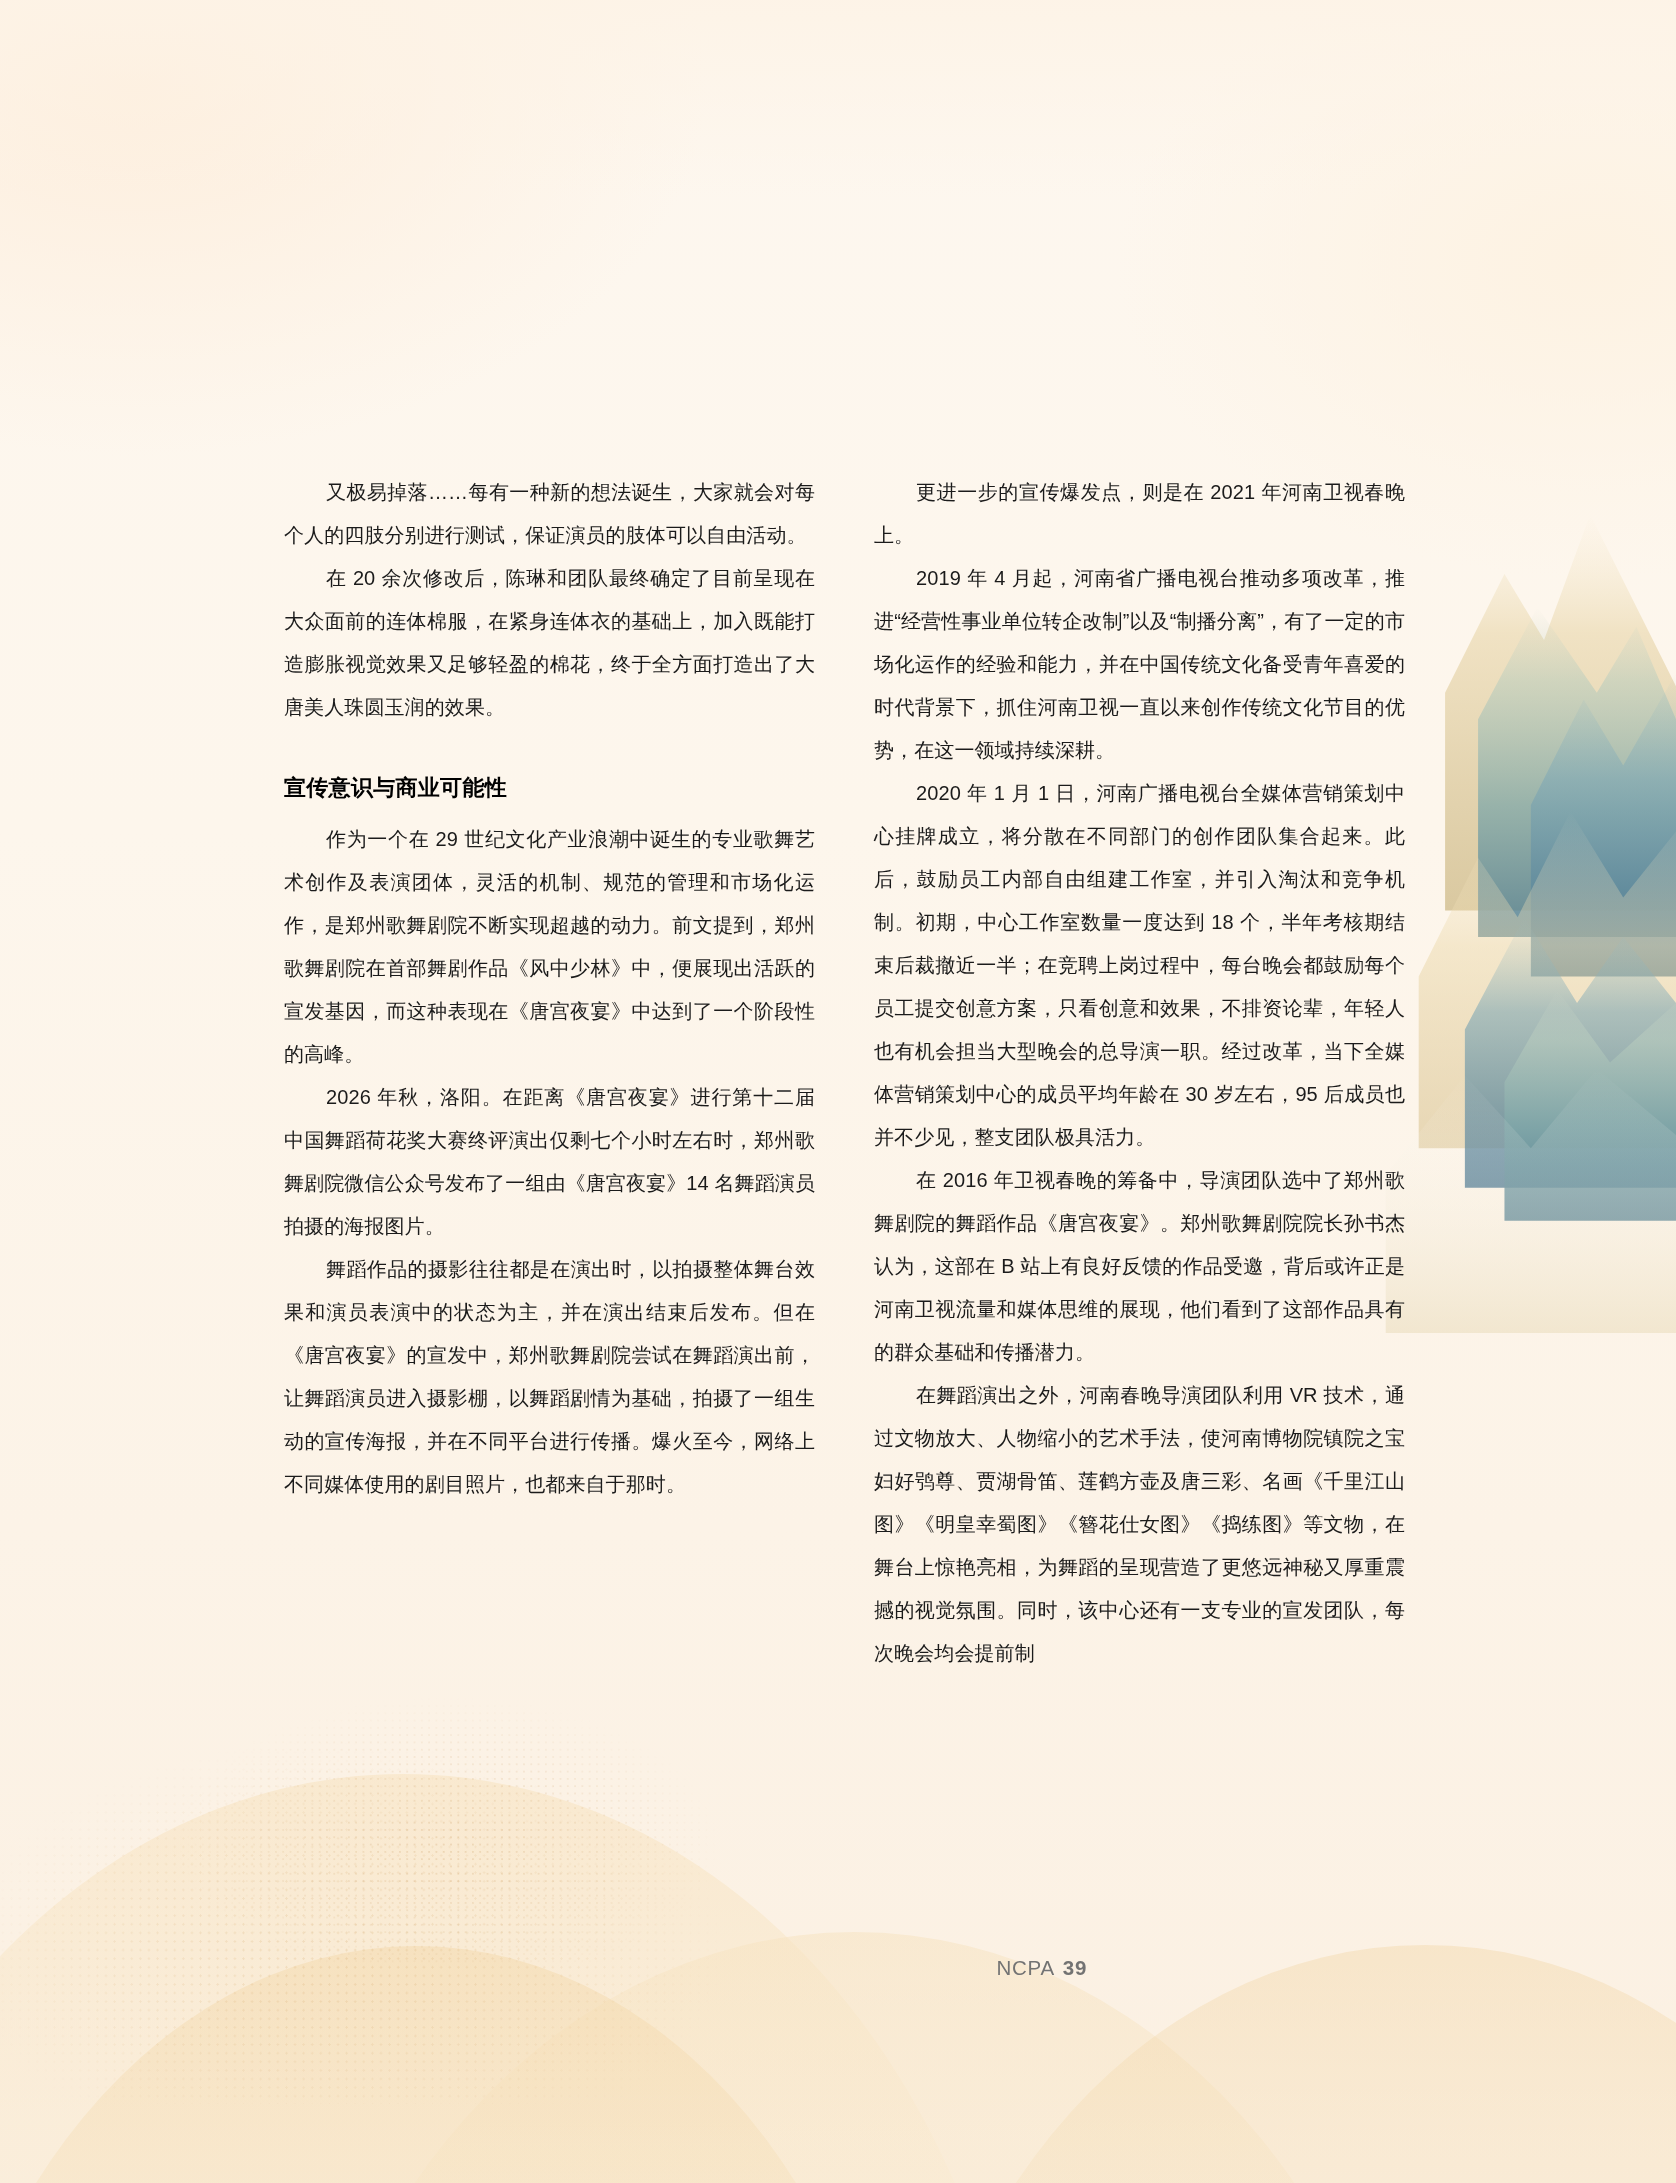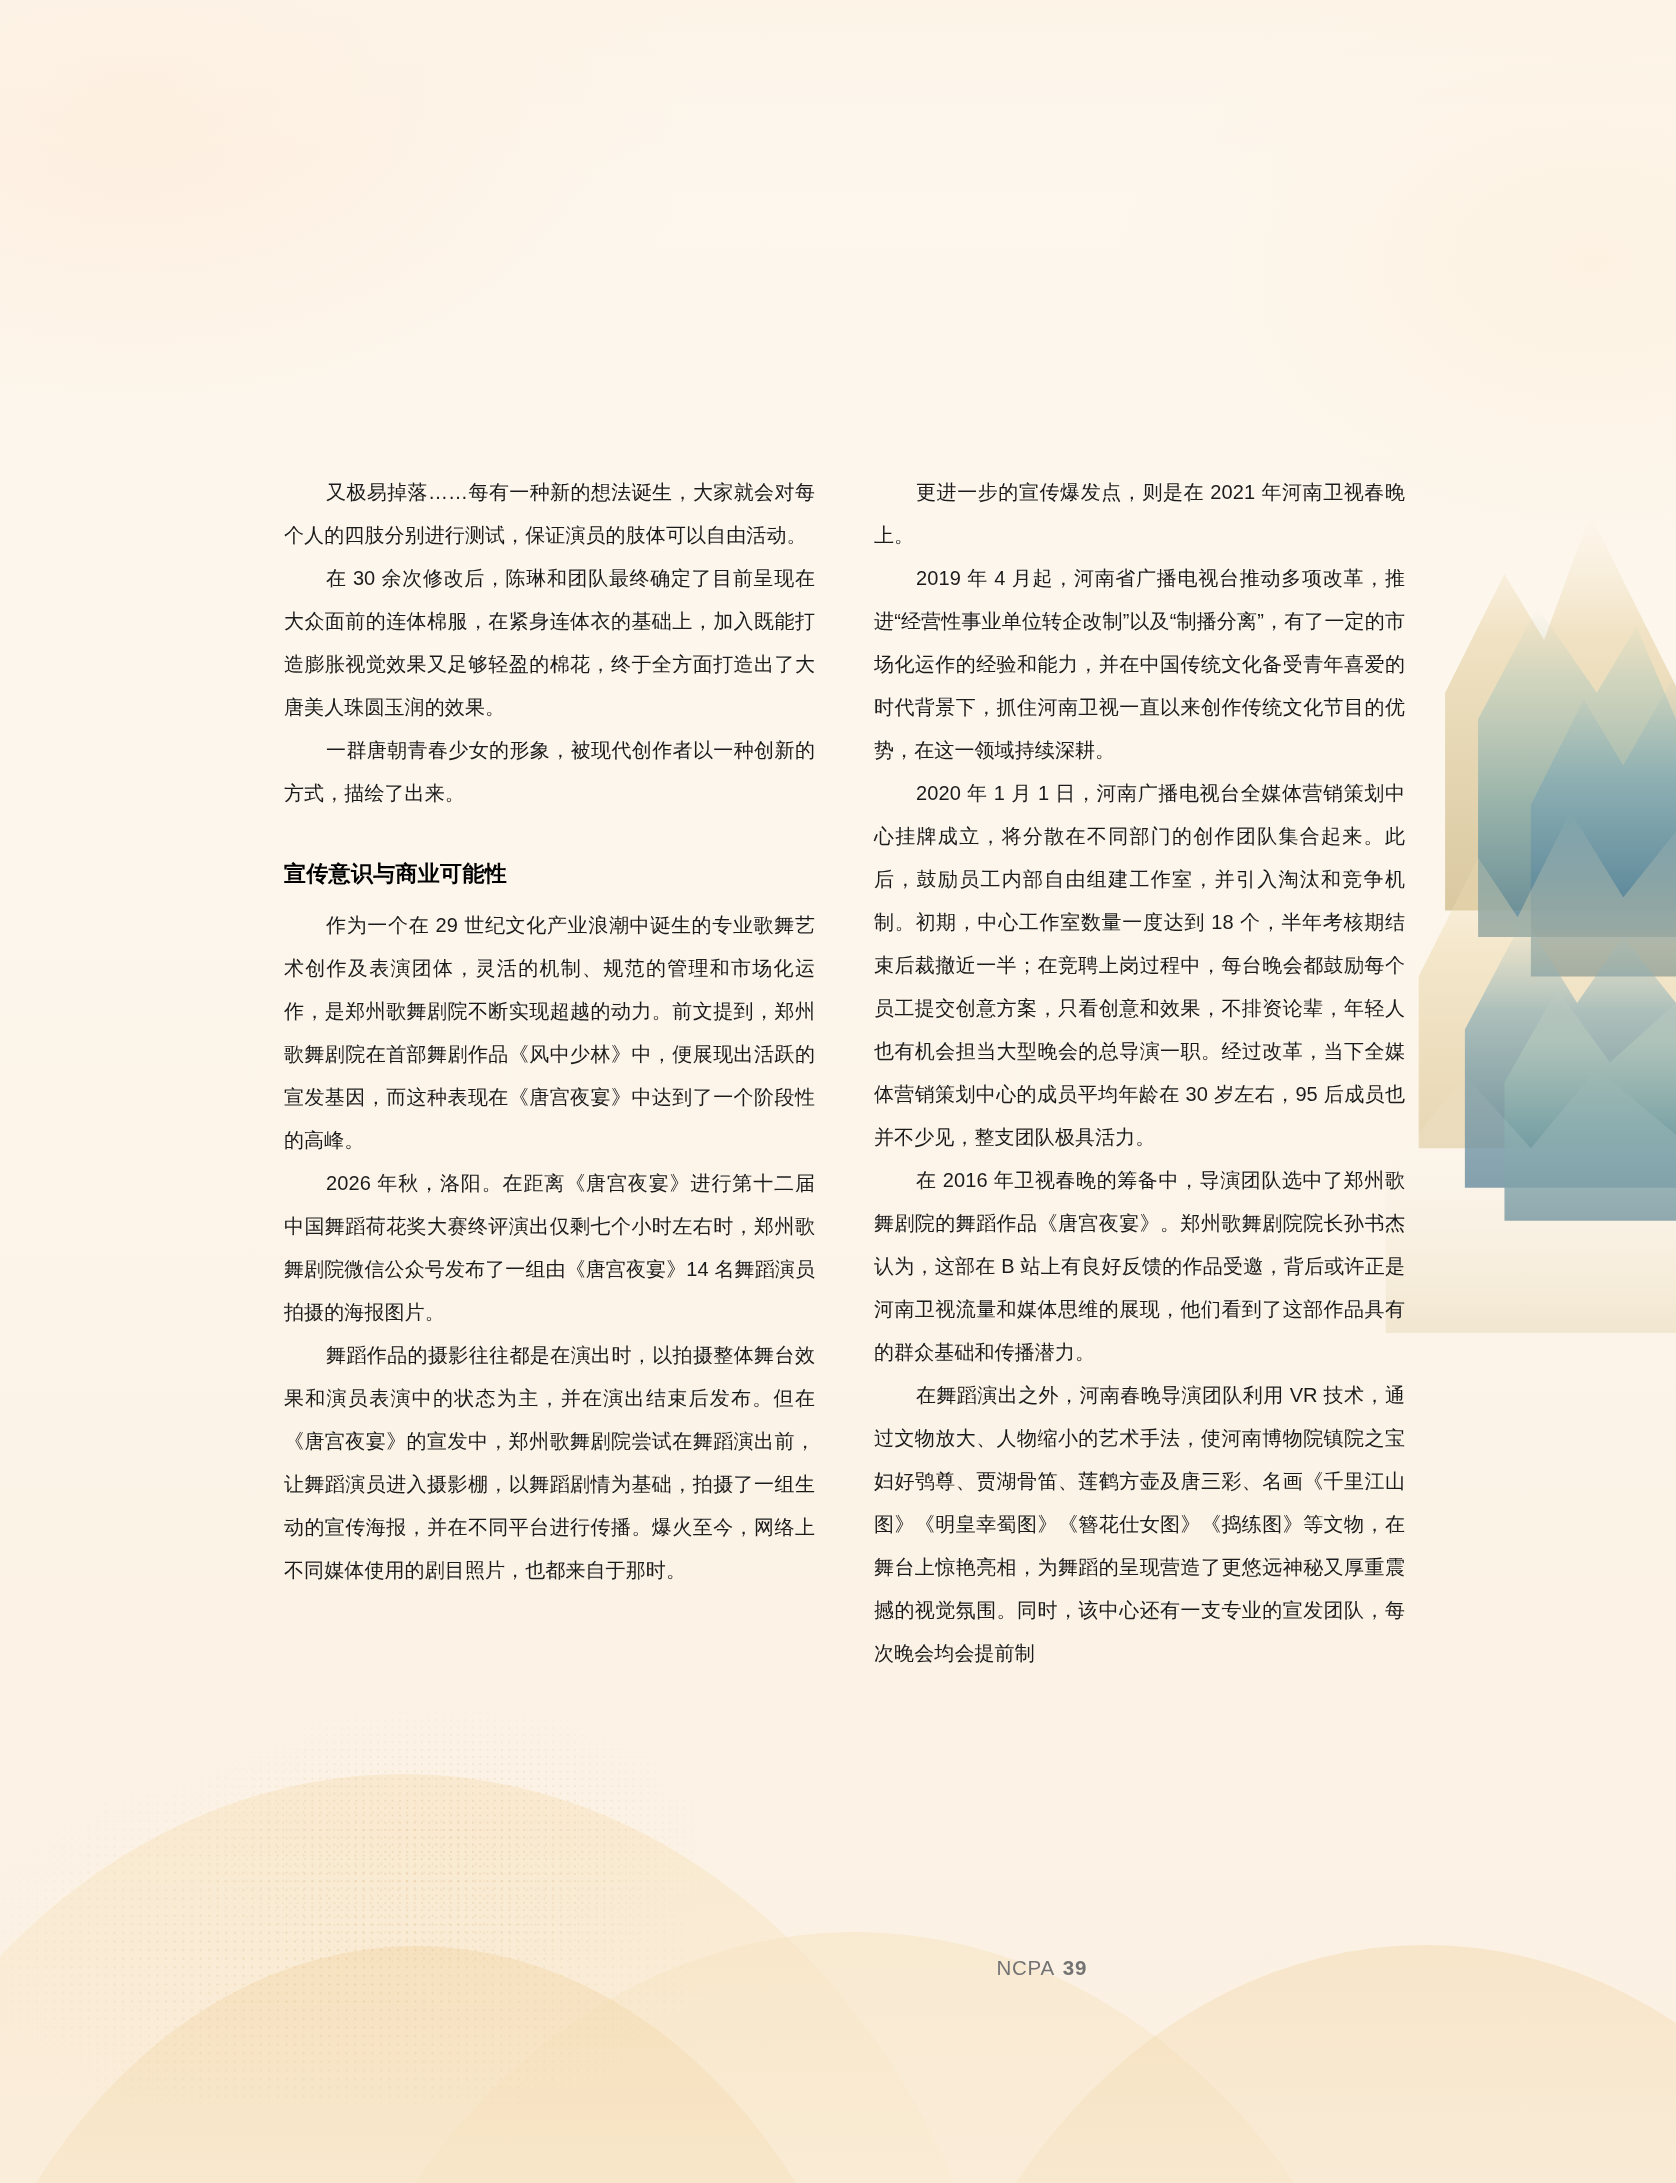--- a/index.html
+++ b/index.html
@@ -207,22 +207,21 @@
   <div class="dot-band"></div>
   <div class="dot-band-2"></div>
   <div class="page-frame-top"></div>
 </div>
 
 <div class="content">
   <div class="columns">
 
     <div class="col">
       <p class="para">又极易掉落……每有一种新的想法诞生，大家就会对每个人的四肢分别进行测试，保证演员的肢体可以自由活动。</p>
-      <p class="para">在 30 余次修改后，陈琳和团队最终确定了目前呈现在大众面前的连体棉服，在紧身连体衣的基础上，加入既能打造膨胀视觉效果又足够轻盈的棉花，终于全方面打造出了大唐美人珠圆玉润的效果。</p>
-      <p class="para">一群唐朝青春少女的形象，被现代创作者以一种创新的方式，描绘了出来。</p>
+      <p class="para">在 20 余次修改后，陈琳和团队最终确定了目前呈现在大众面前的连体棉服，在紧身连体衣的基础上，加入既能打造膨胀视觉效果又足够轻盈的棉花，终于全方面打造出了大唐美人珠圆玉润的效果。</p>
 
       <h2 class="section-heading">宣传意识与商业可能性</h2>
 
       <p class="para">作为一个在 29 世纪文化产业浪潮中诞生的专业歌舞艺术创作及表演团体，灵活的机制、规范的管理和市场化运作，是郑州歌舞剧院不断实现超越的动力。前文提到，郑州歌舞剧院在首部舞剧作品《风中少林》中，便展现出活跃的宣发基因，而这种表现在《唐宫夜宴》中达到了一个阶段性的高峰。</p>
       <p class="para">2026 年秋，洛阳。在距离《唐宫夜宴》进行第十二届中国舞蹈荷花奖大赛终评演出仅剩七个小时左右时，郑州歌舞剧院微信公众号发布了一组由《唐宫夜宴》14 名舞蹈演员拍摄的海报图片。</p>
       <p class="para">舞蹈作品的摄影往往都是在演出时，以拍摄整体舞台效果和演员表演中的状态为主，并在演出结束后发布。但在《唐宫夜宴》的宣发中，郑州歌舞剧院尝试在舞蹈演出前，让舞蹈演员进入摄影棚，以舞蹈剧情为基础，拍摄了一组生动的宣传海报，并在不同平台进行传播。爆火至今，网络上不同媒体使用的剧目照片，也都来自于那时。</p>
     </div>
 
     <div class="col">
       <p class="para">更进一步的宣传爆发点，则是在 2021 年河南卫视春晚上。</p>

